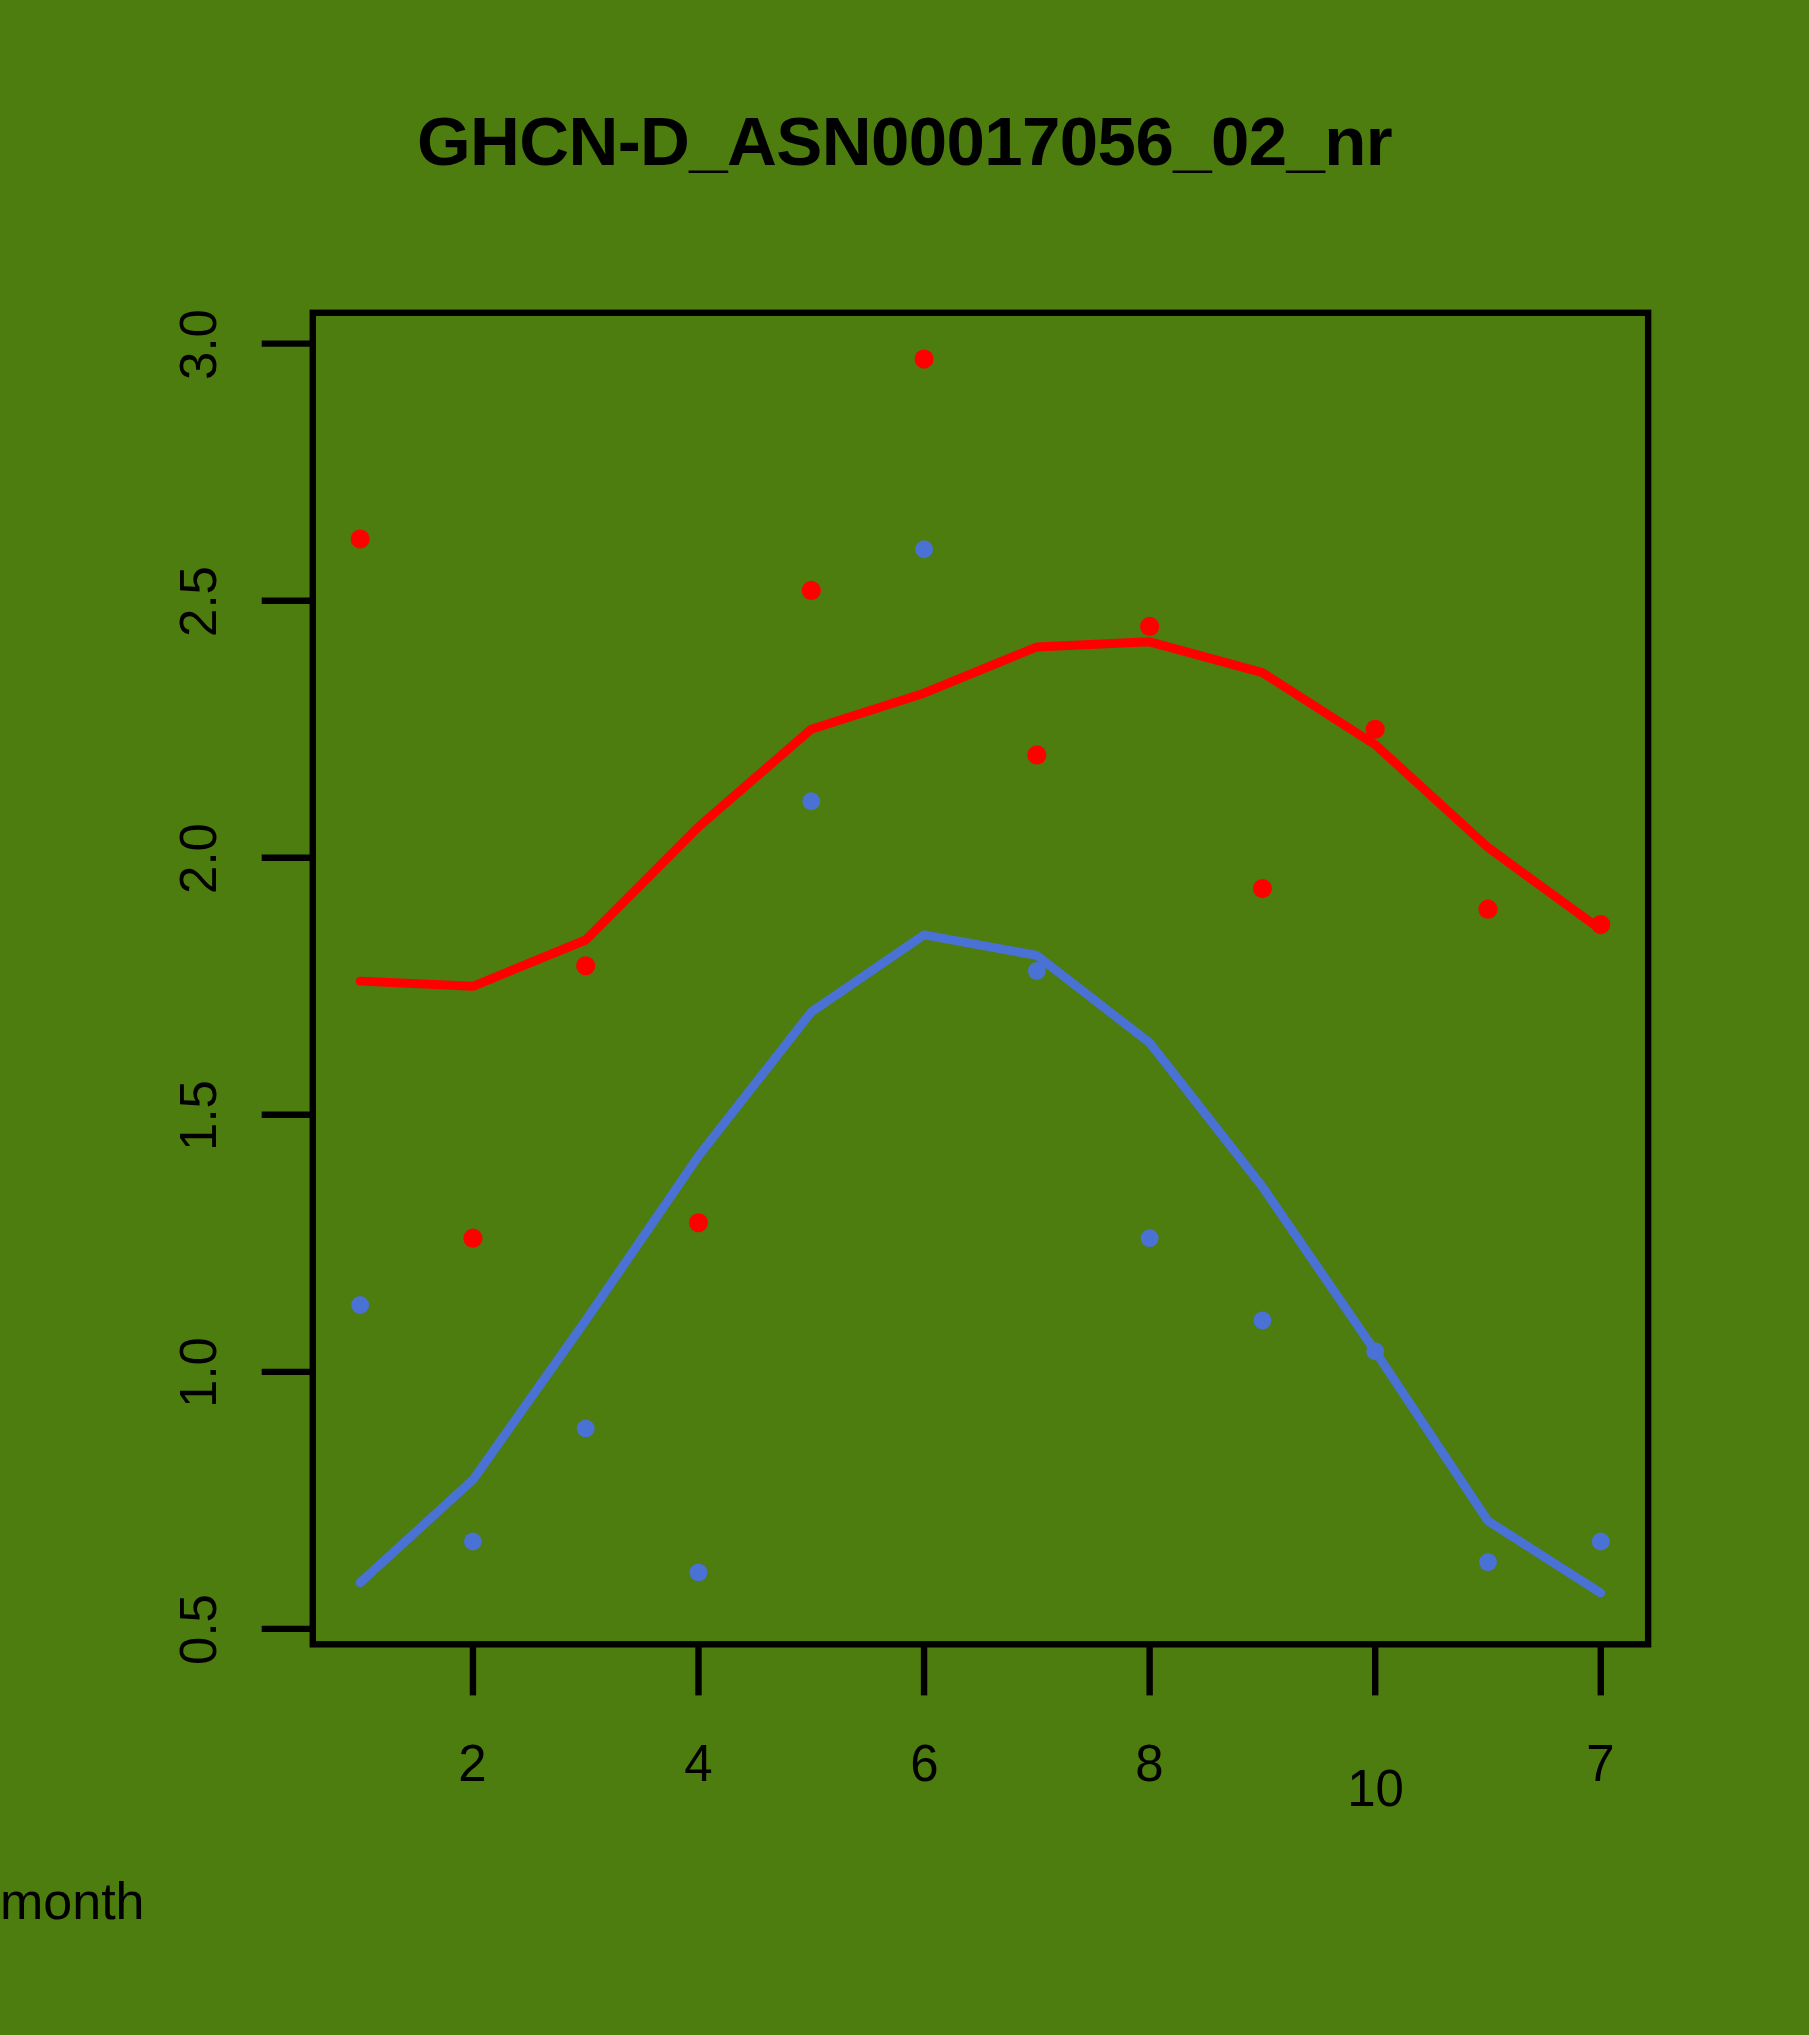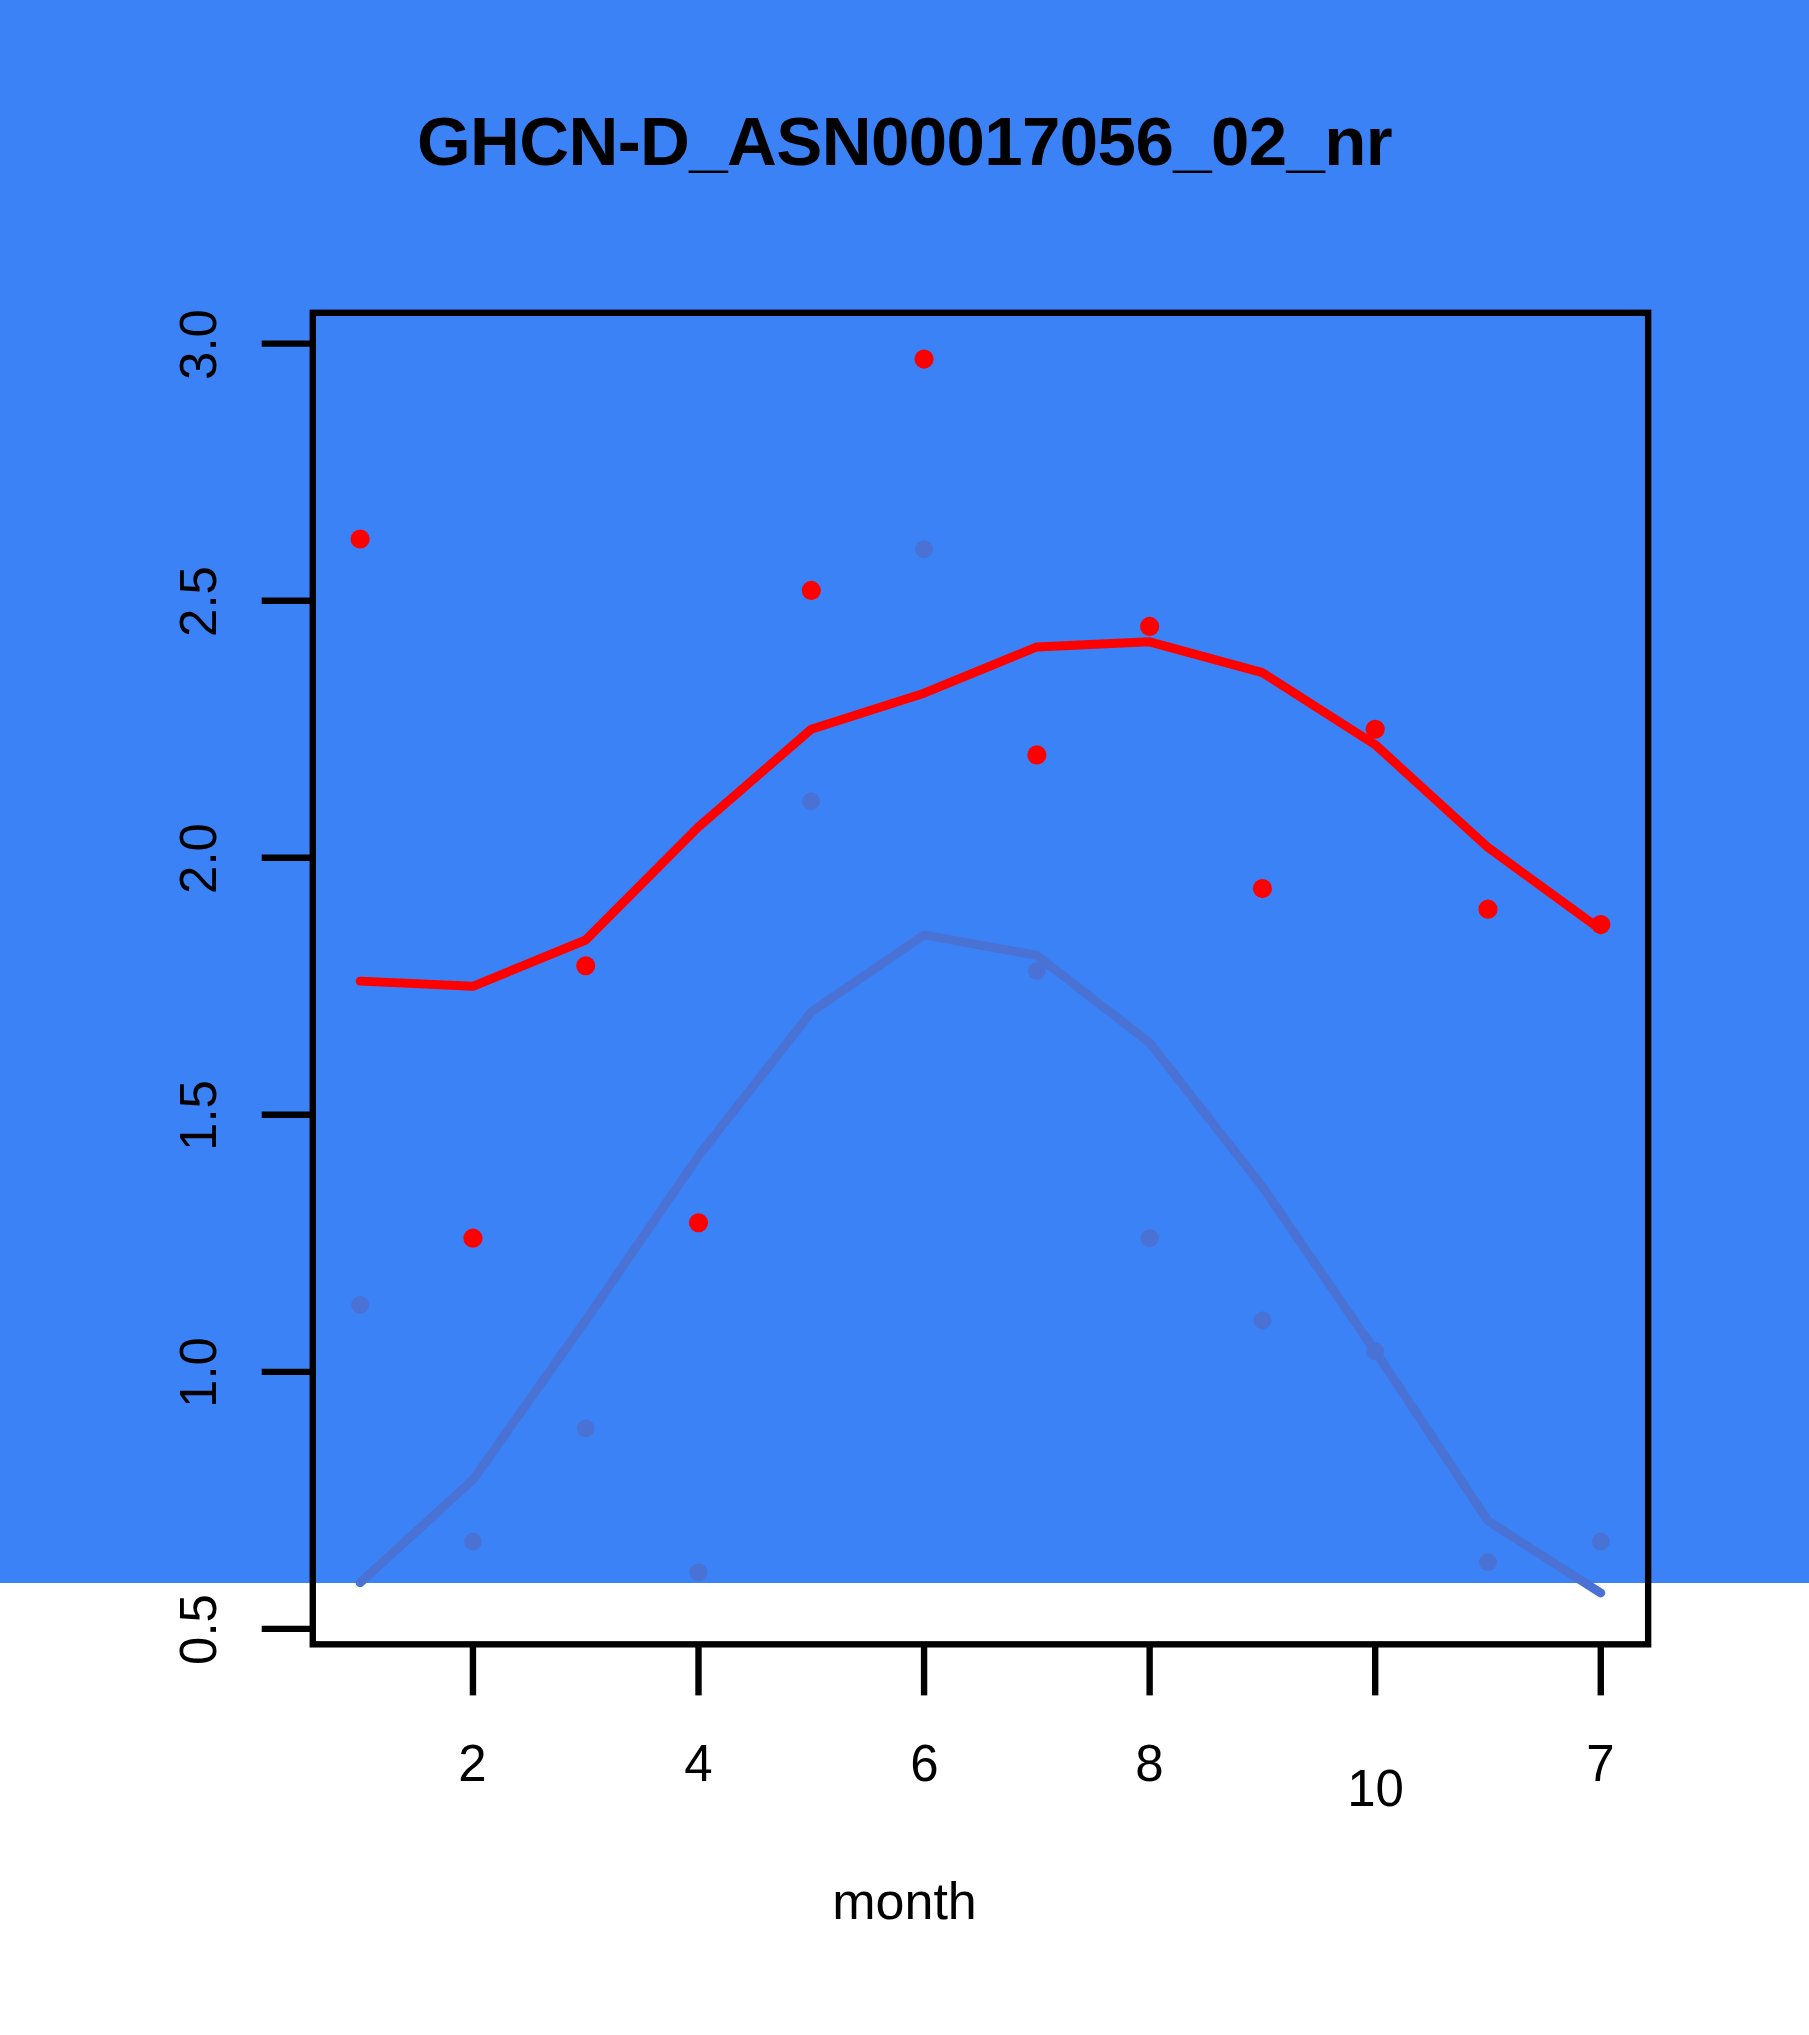--- a/index.html
+++ b/index.html
@@ -1,24 +1,24 @@
 <!DOCTYPE html>
 <html style="font-size:10.2px"><head>
 <meta charset="utf-8">
 <style>
   html,body{margin:0;padding:0;background:#ffffff;}
   body{width:1809px;height:2035px;font-family:"Liberation Sans",sans-serif;overflow:hidden;}
-  #root{position:relative;width:1809px;height:1583px;background:#3b82f6;}
+  #root{position:relative;width:1809px;height:2035px;background:#4d7c0f;}
   #chart-title{
     position:absolute;left:0;top:102px;width:1809px;text-align:center;
     font-family:"Liberation Sans",sans-serif;font-weight:bold;font-size:69px;
     color:#000;letter-spacing:-0.6px;white-space:nowrap;
   }
   #xlabel{
-    position:absolute;left:0;top:1871px;width:1809px;text-align:center;
+    position:absolute;left:0;top:1871px;width:1809px;
     font-family:"Liberation Sans",sans-serif;font-size:52px;color:#000;
   }
   #plot-svg{position:absolute;left:0;top:0;}
   .tick-label-y{
     position:absolute;font-family:"Liberation Sans",sans-serif;font-size:51px;color:#000;
     transform-origin:50% 50%;transform:rotate(-90deg);white-space:nowrap;
     text-align:center;
   }
   .tick-label-x{
     position:absolute;font-family:"Liberation Sans",sans-serif;font-size:51px;color:#000;

